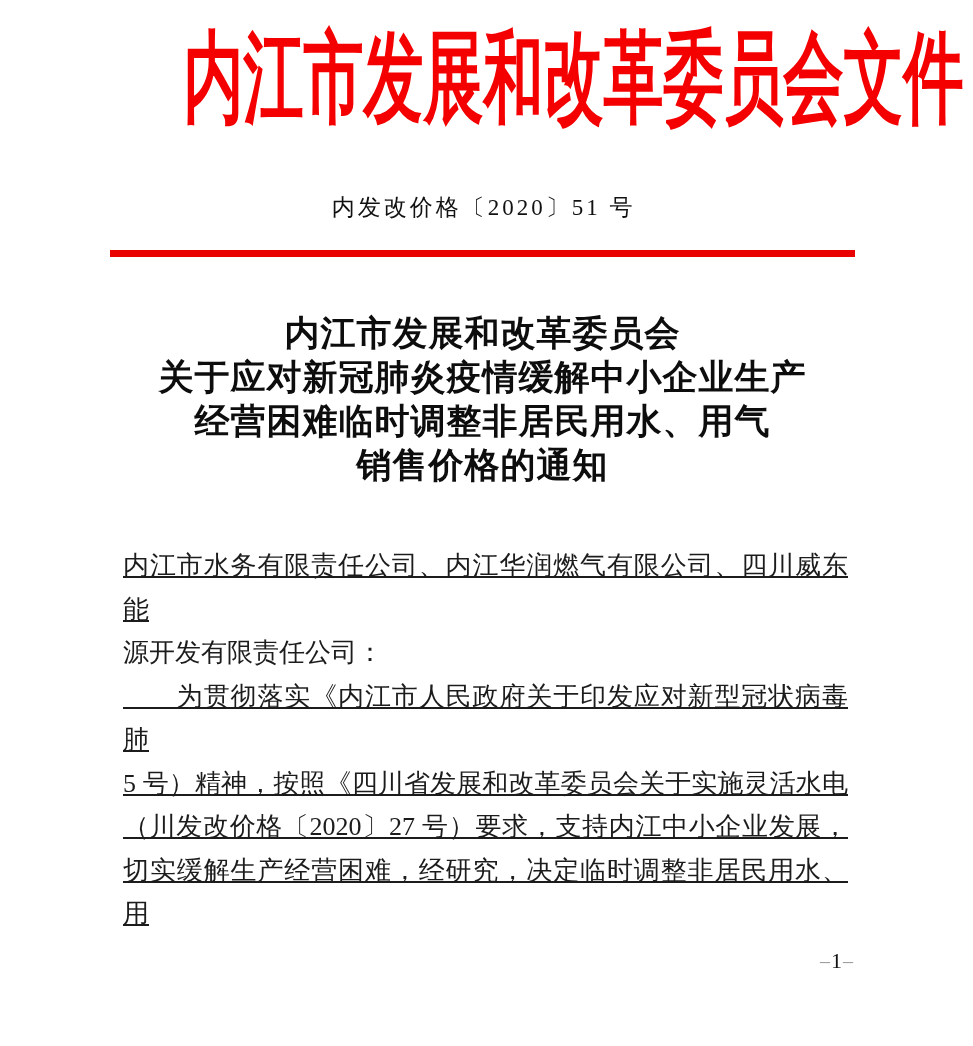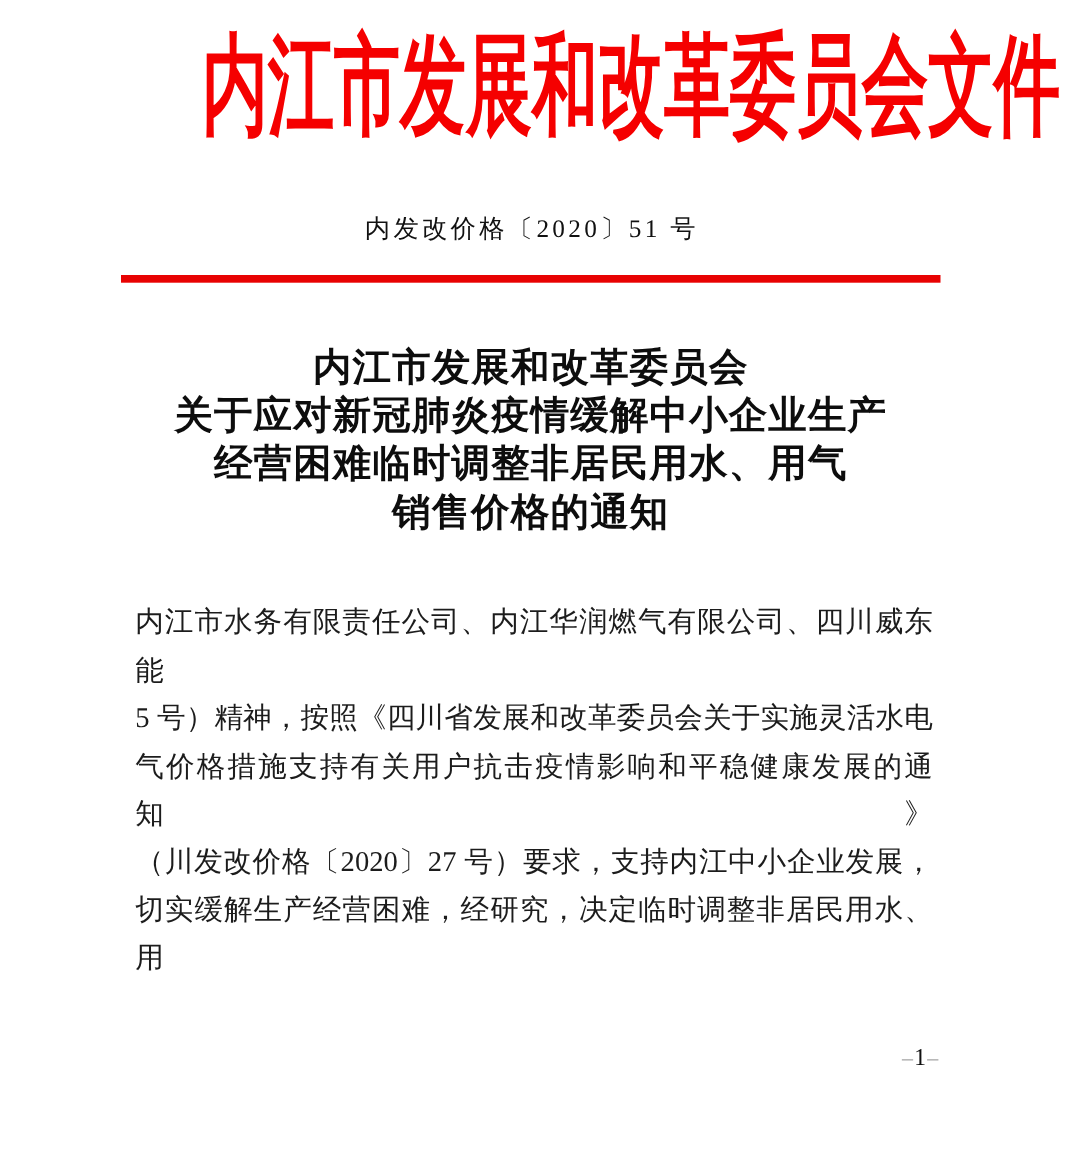--- a/index.html
+++ b/index.html
@@ -79,20 +79,21 @@
     line-height: 43.5px;
     color: #1c1c1c;
   }
   .body-line {
     white-space: nowrap;
   }
   .body-line.fill {
     white-space: normal;
     text-align: justify;
     text-align-last: justify;
+    text-decoration: underline;
   }
   
   .pageno {
     position: absolute;
     top: 948px;
     left: 820px;
     font-size: 22px;
     line-height: 26px;
     white-space: nowrap;
   }
@@ -118,22 +119,23 @@
 
   <div class="title-block">
     <div class="title-line">内江市发展和改革委员会</div>
     <div class="title-line">关于应对新冠肺炎疫情缓解中小企业生产</div>
     <div class="title-line">经营困难临时调整非居民用水、用气</div>
     <div class="title-line">销售价格的通知</div>
   </div>
 
   <div class="body-text">
     <div class="body-line fill">内江市水务有限责任公司、内江华润燃气有限公司、四川威东能</div>
+    <div class="body-line">源开发有限责任公司：</div>
+    <div class="body-line fill">　　为贯彻落实《内江市人民政府关于印发应对新型冠状病毒肺</div>
     <div class="body-line fill">5 号）精神，按照《四川省发展和改革委员会关于实施灵活水电</div>
-    <div class="body-line fill">气价格措施支持有关用户抗击疫情影响和平稳健康发展的通知》</div>
     <div class="body-line fill">（川发改价格〔2020〕27 号）要求，支持内江中小企业发展，</div>
     <div class="body-line fill">切实缓解生产经营困难，经研究，决定临时调整非居民用水、用</div>
   </div>
 
   <div class="pageno">
     <span class="dash">–</span><span class="num">1</span><span class="dash">–</span>
   </div>
 
 </div>
 

